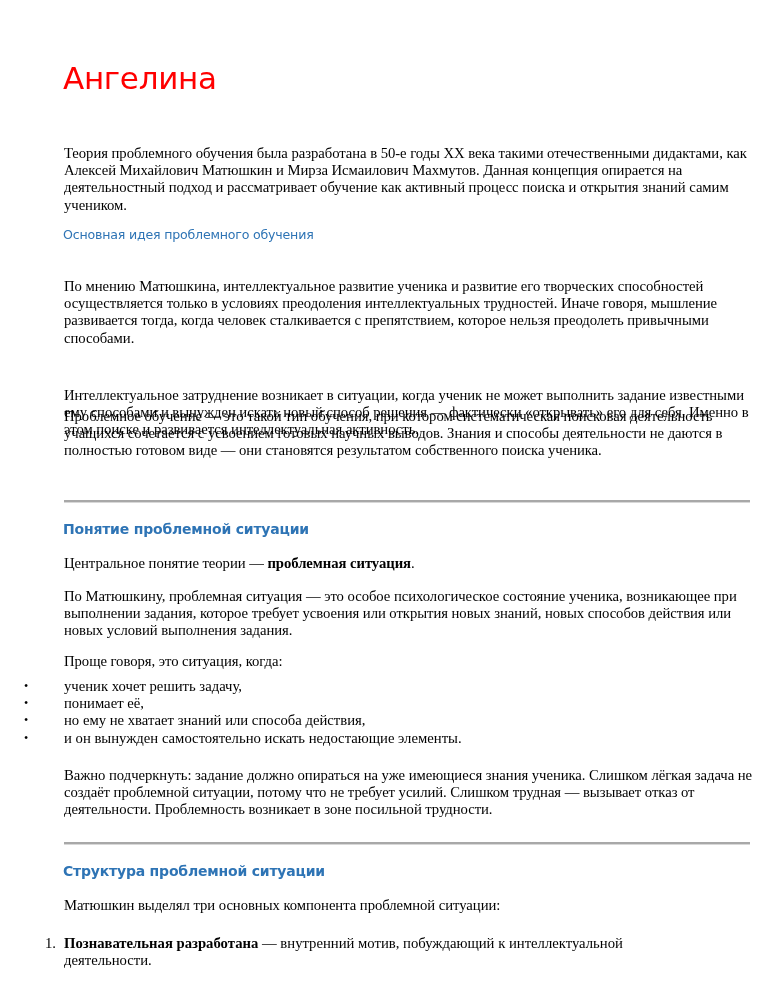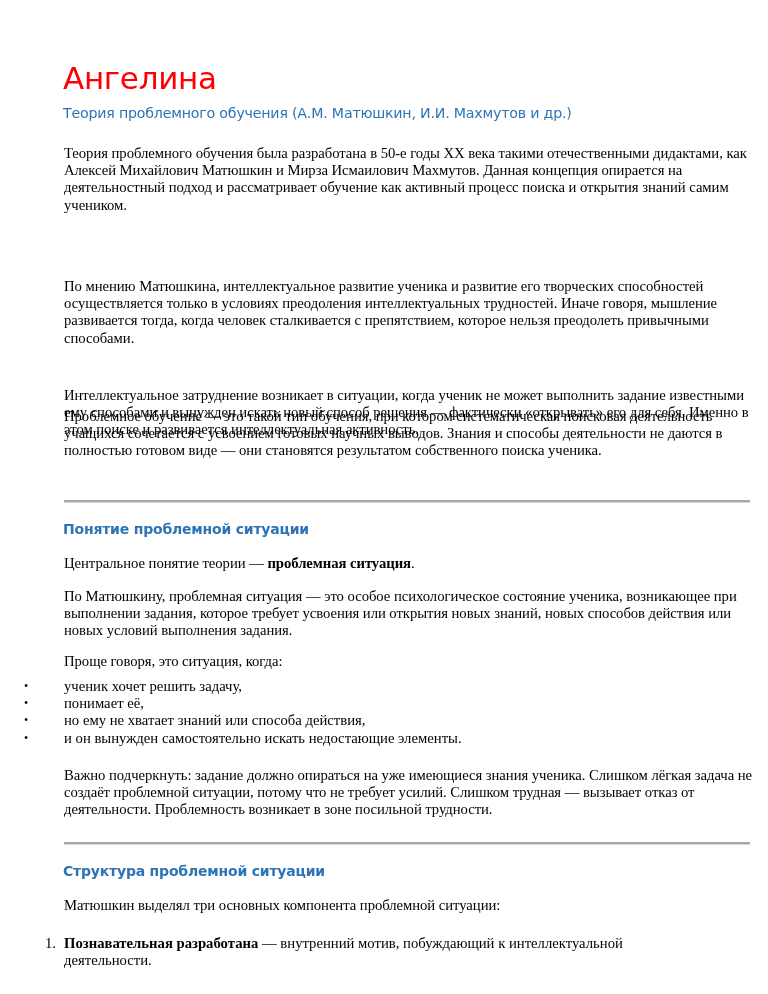--- a/index.html
+++ b/index.html
@@ -120,24 +120,24 @@
       top: 0;
     }
   </style>
 </head>
 <body>
 
 <div class="page">
 
   <h1 class="title">Ангелина</h1>
 
-  <h2 class="subtitle">Теория проблемного обучения (А.М. Матюшкин, И.И. Махмутов и др.)</h2>
 
   <p class="p" style="top:145px;">Теория проблемного обучения была разработана в 50-е годы XX века такими отечественными дидактами, как Алексей Михайлович Матюшкин и Мирза Исмаилович Махмутов. Данная концепция опирается на деятельностный подход и рассматривает обучение как активный процесс поиска и открытия знаний самим учеником.</p>
 
+  <h3 class="h2" style="top:226px;">Основная идея проблемного обучения</h3>
 
   <p class="p" style="top:278px;">По мнению Матюшкина, интеллектуальное развитие ученика и развитие его творческих способностей осуществляется только в условиях преодоления интеллектуальных трудностей. Иначе говоря, мышление развивается тогда, когда человек сталкивается с препятствием, которое нельзя преодолеть привычными способами.</p>
 
   <p class="p" style="top:343px;margin-top:44px;">Интеллектуальное затруднение возникает в ситуации, когда ученик не может выполнить задание известными ему способами и вынужден искать новый способ решения — фактически «открывать» его для себя. Именно в этом поиске и развивается интеллектуальная активность.</p>
 
   <p class="p" style="top:408px;">Проблемное обучение — это такой тип обучения, при котором систематическая поисковая деятельность учащихся сочетается с усвоением готовых научных выводов. Знания и способы деятельности не даются в полностью готовом виде — они становятся результатом собственного поиска ученика.</p>
 
   <div class="hr" style="top:500px;"></div>
 
   <h3 class="h2 h3" style="top:520px;">Понятие проблемной ситуации</h3>

